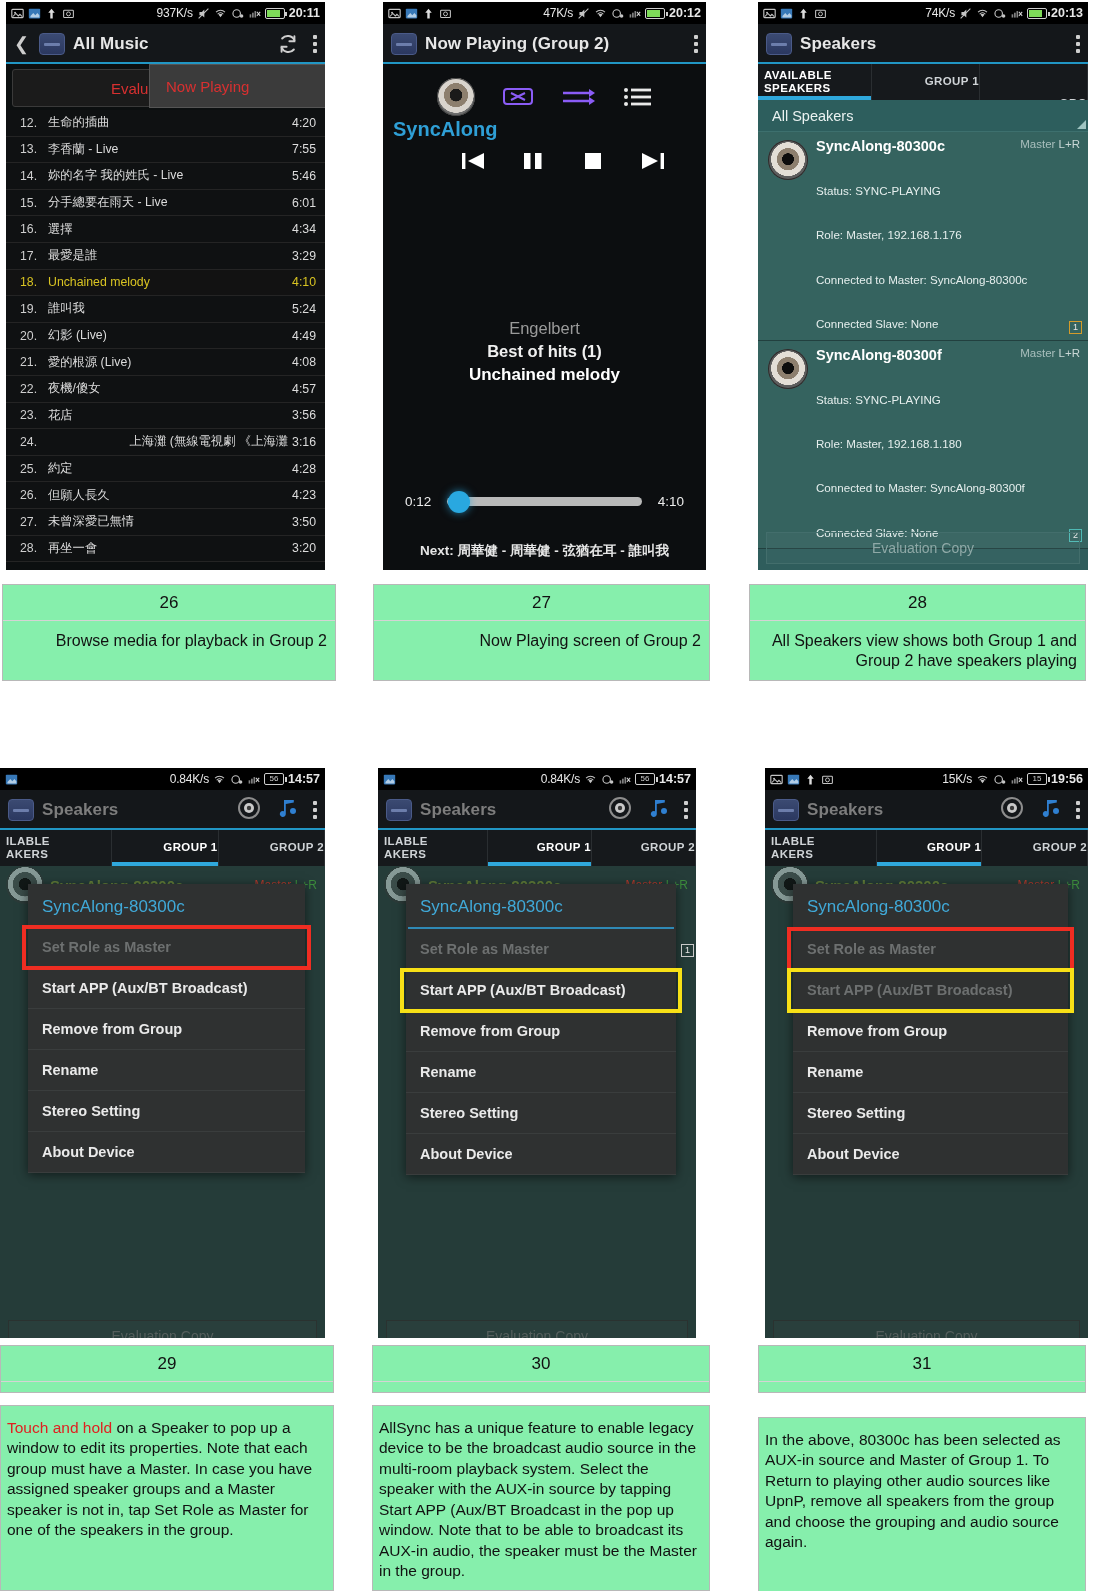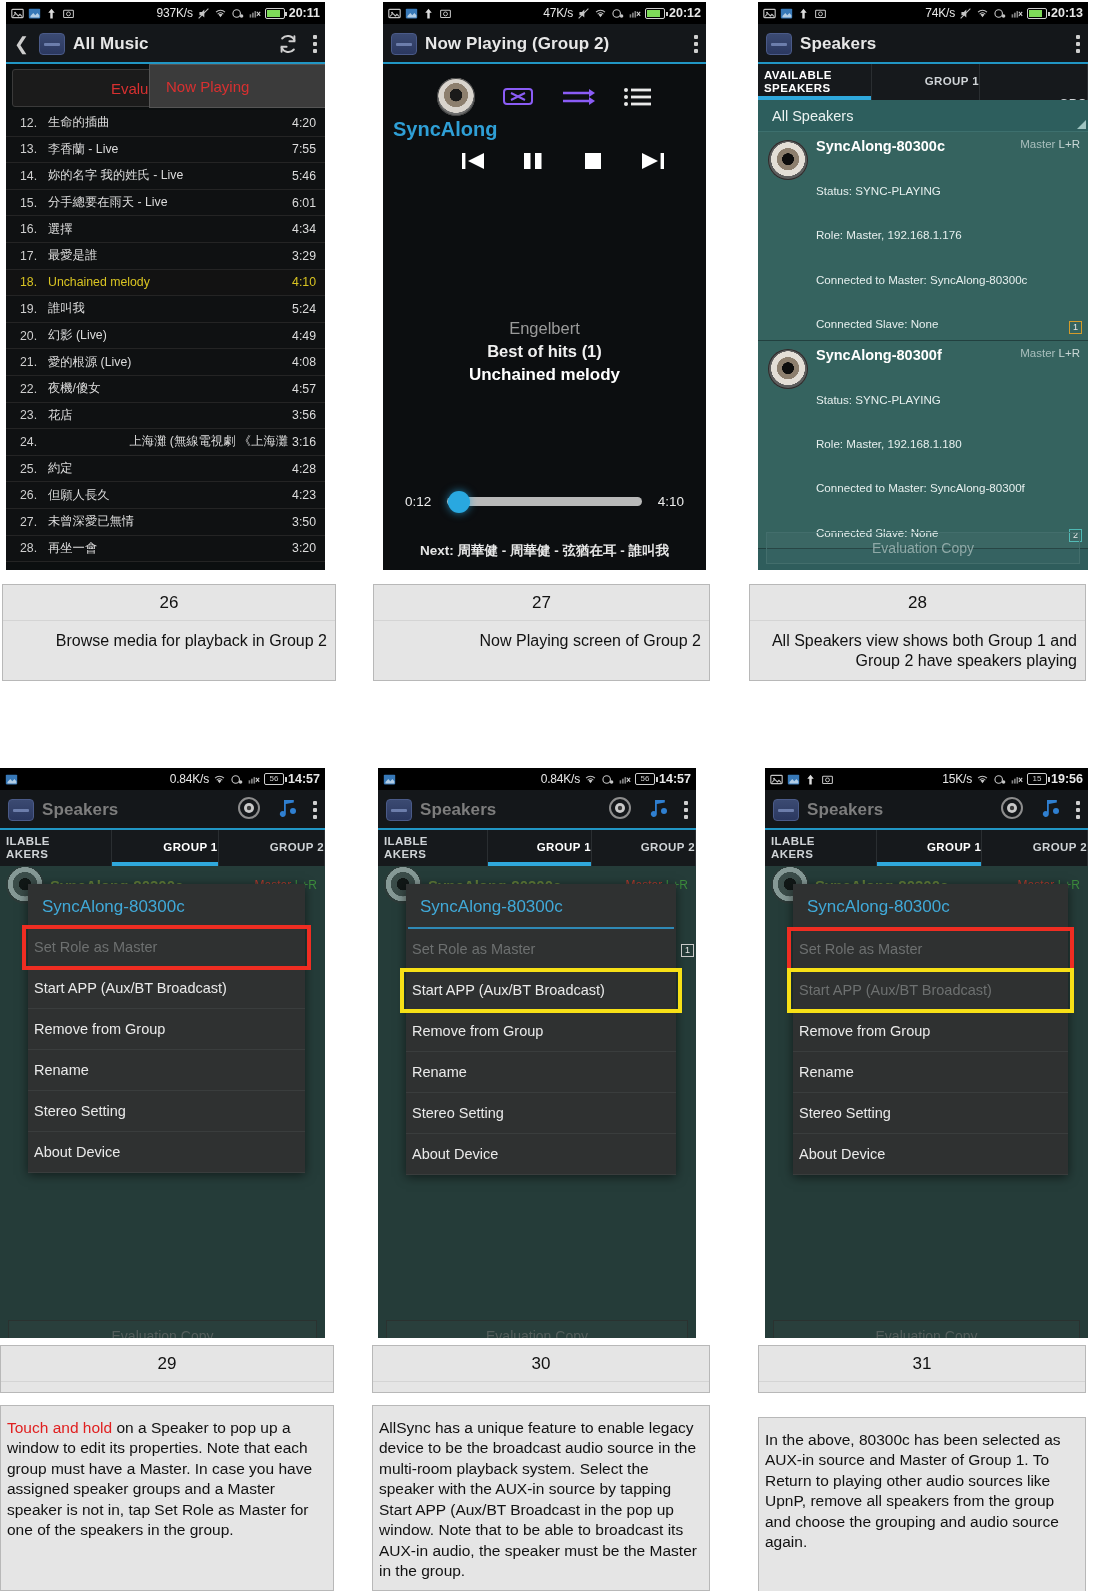--- a/index.html
+++ b/index.html
@@ -162,31 +162,32 @@
   .ghost-master { margin-left:auto; margin-right:8px; font-size:12px; }
   .ghost-master .m { color:#b03a2e; }
   .ghost-master .lr { color:#3c8b3c; }
   .popup {
     position:absolute; left:28px; right:20px; top:18px;
     background:#2f3131; box-shadow:0 2px 10px rgba(0,0,0,.55);
   }
   .popup .phead { padding:13px 14px 10px 14px; color:#40a9d8; font-size:17px; }
   .popup .pdiv { height:2px; background:#2f89b5; margin:0 2px; }
   .popup .pitem {
-    padding:12px 6px; color:#eaeaea; font-size:14.5px;
+    padding:12px 14px; color:#eaeaea; font-size:14.5px;
     border-bottom:1px solid #3a3d3d;
+    font-weight:bold;
   }
   .popup .pitem.disabled { color:#6d7070; }
   .hl {
     position:absolute; border:4px solid #ef2d22; pointer-events:none; z-index:5;
   }
   .hl.yellow { border-color:#f7e016; }
 
   
-  .cap { position:absolute; border:1px solid #b8b8b8; background:#e5e5e5; }
+  .cap { position:absolute; border:1px solid #b8b8b8; background:#86efac; }
   .cap .num {
     height:36px; border-bottom:1px solid #d4d4d4; display:flex; align-items:center;
     justify-content:center; font-size:17px; color:#111;
   }
   .cap .txt {
     padding:10px 8px; font-size:16px; color:#111; text-align:right; line-height:1.22;
   }
   .cap.left .txt { text-align:left; padding:12px 6px; line-height:1.32; font-size:15.5px;}
   .cap .red { color:#e02020; }
 </style>

